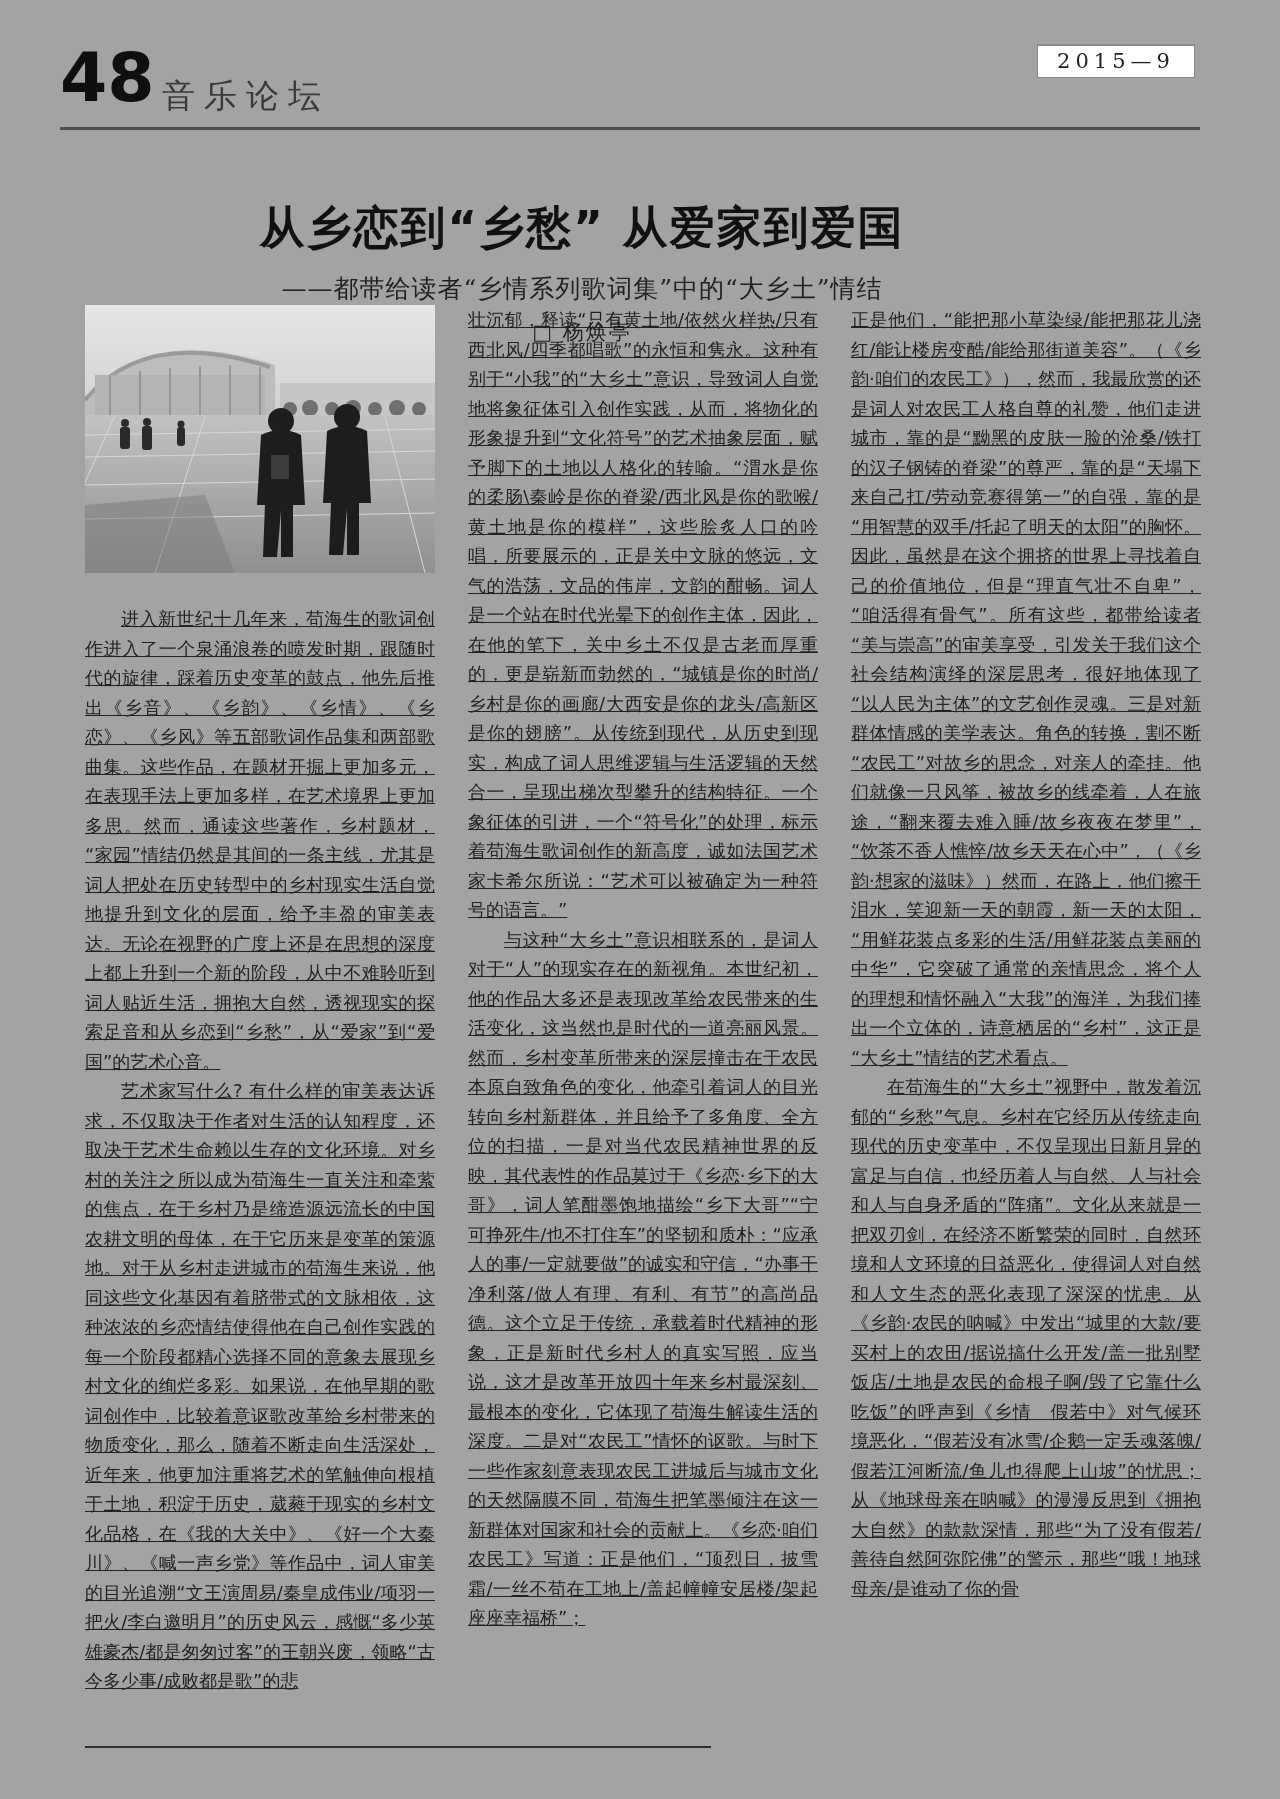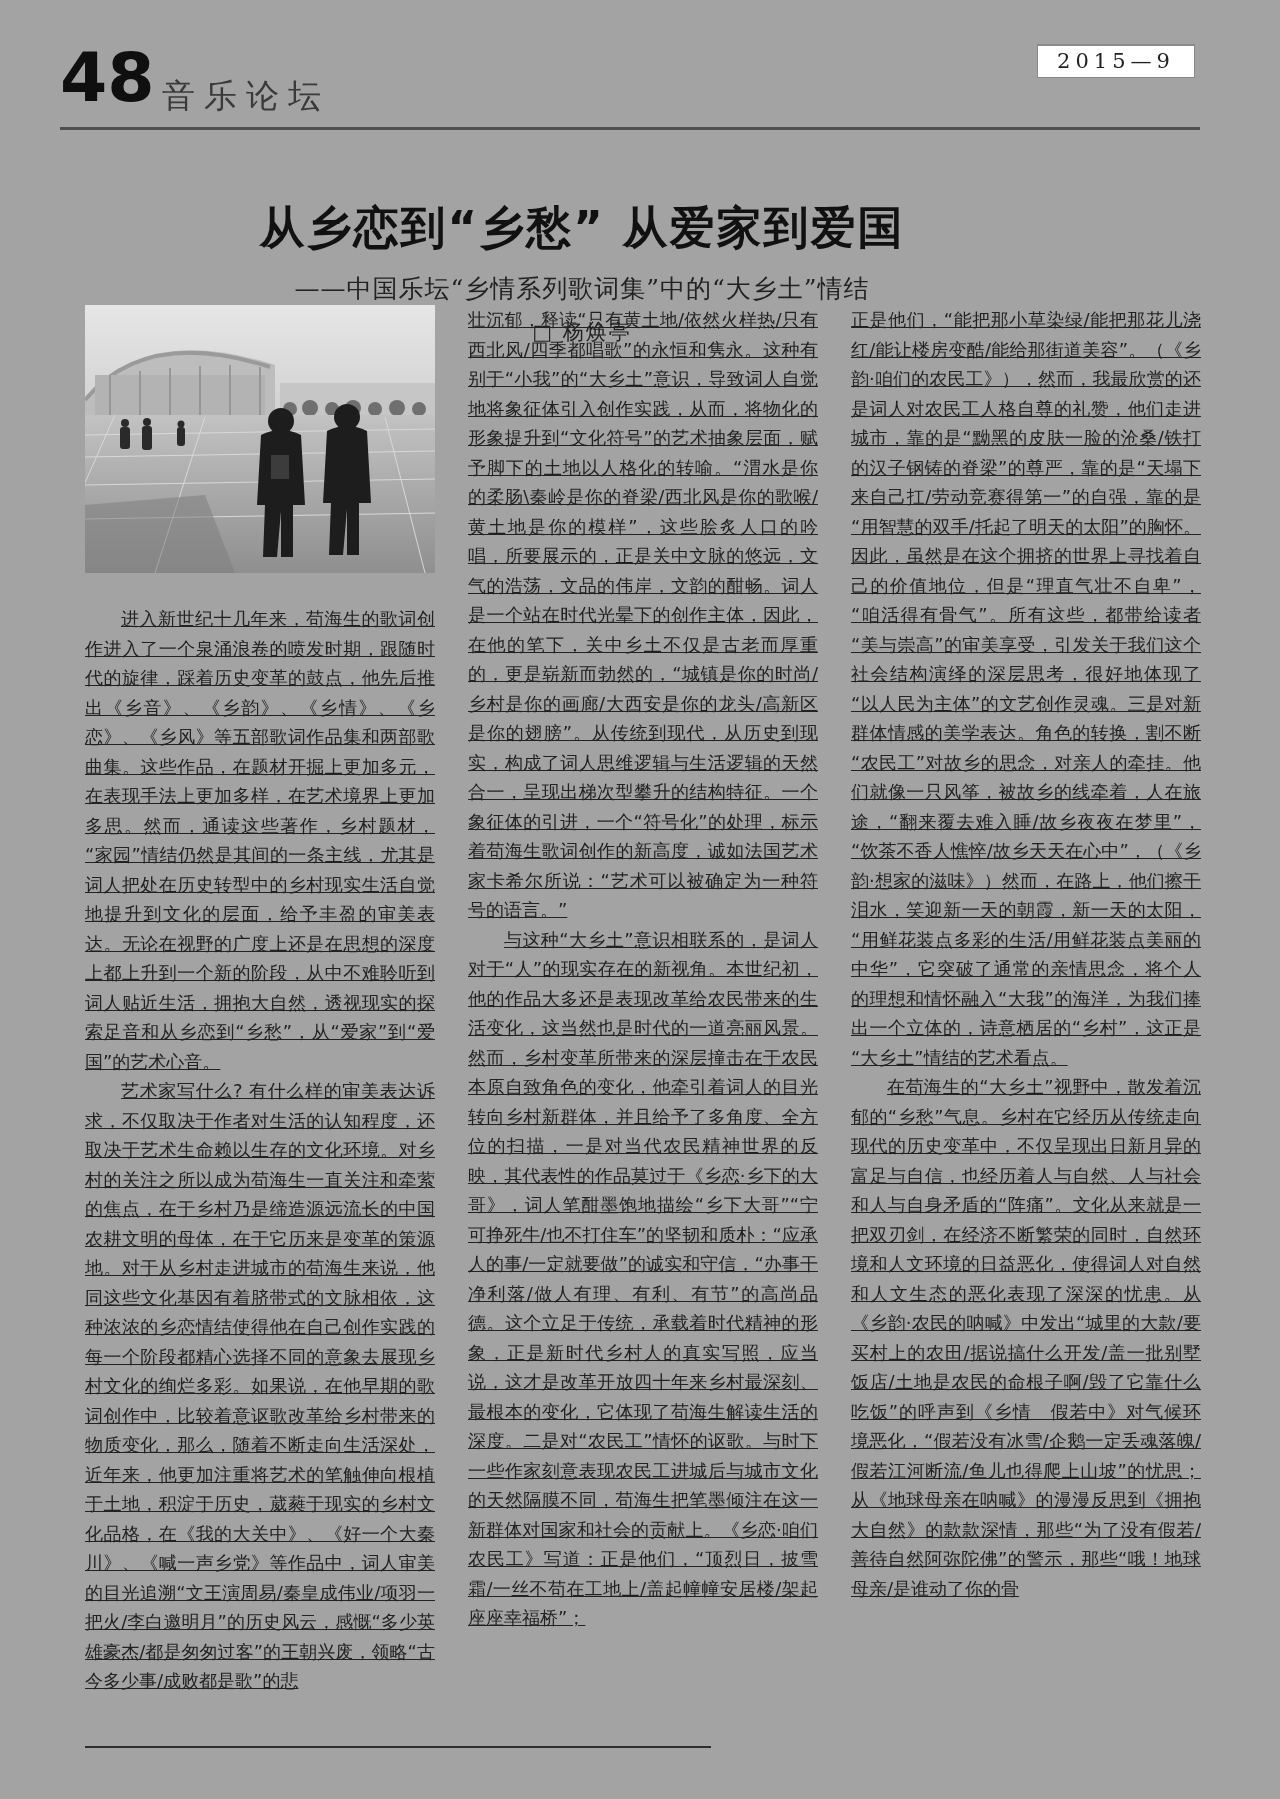--- a/index.html
+++ b/index.html
@@ -41,21 +41,21 @@
   <div class="page-number">48</div>
   <div class="section-name">音乐论坛</div>
   <div class="header-rule"></div>
 
   <div class="logo-box">
     <div class="logo-bottom">2015—9</div>
   </div>
 
   <div class="title-wrap">
     <h1 class="article-title">从乡恋到“乡愁”  从爱家到爱国</h1>
-    <p class="article-subtitle">——中国乐坛“乡情系列歌词集”中的“大乡土”情结</p>
+    <p class="article-subtitle">——都带给读者“乡情系列歌词集”中的“大乡土”情结</p>
     <p class="byline">□ 杨焕亭</p>
   </div>
 
   <div class="columns">
 
     <div class="col">
       <div class="photo-frame">
 
         <svg width="350" height="268" viewBox="0 0 350 268" xmlns="http://www.w3.org/2000/svg">
           <defs>

